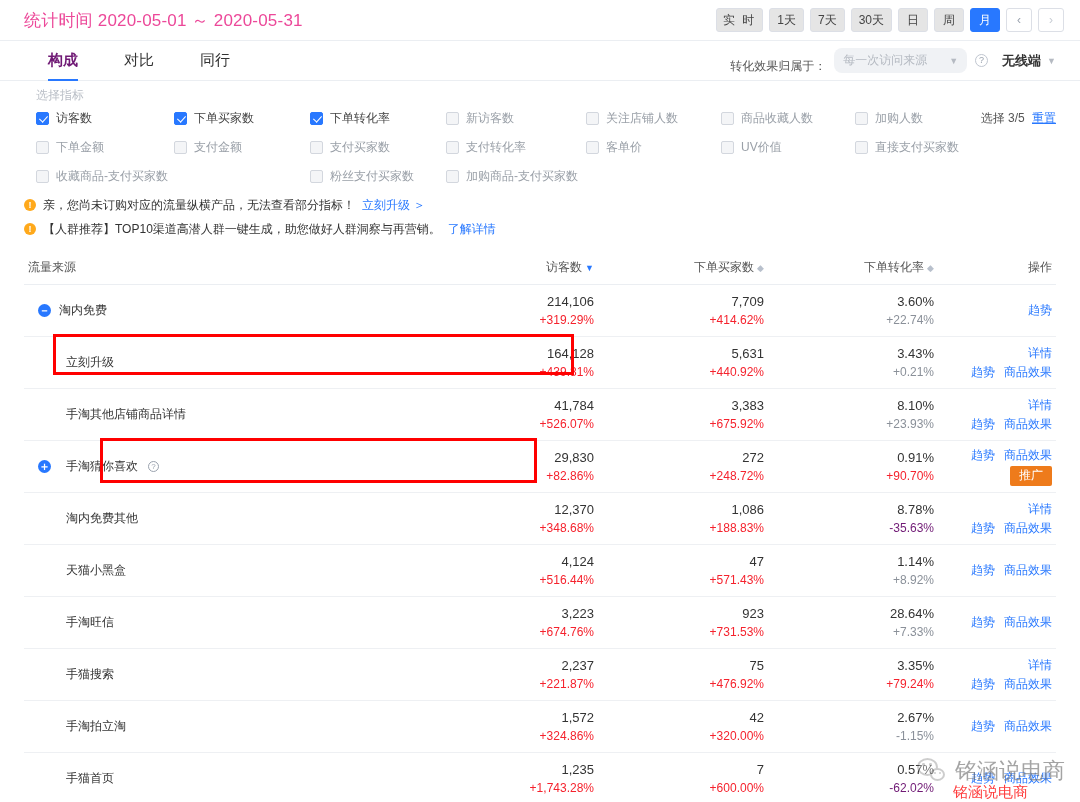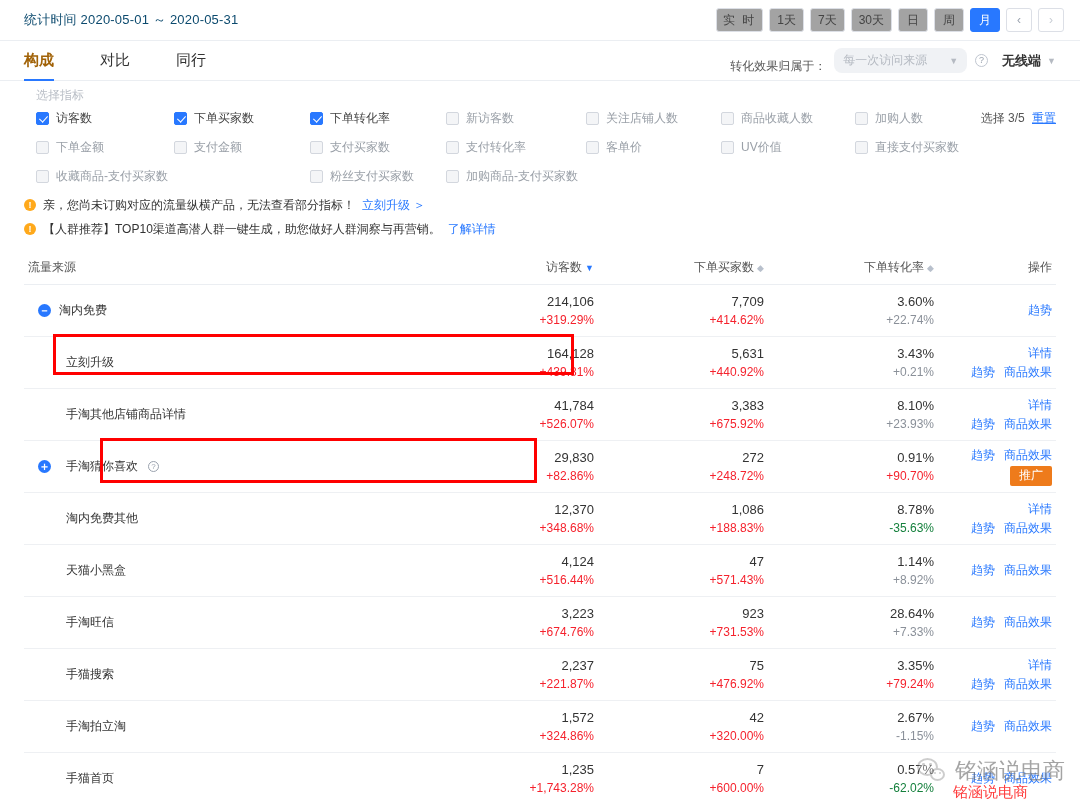--- a/index.html
+++ b/index.html
@@ -14,31 +14,31 @@
 
   
   .topbar {
     height: 41px;
     display: flex;
     align-items: center;
     padding: 0 16px 0 24px;
     border-bottom: 1px solid #ebeef2;
     background: #fff;
   }
-  .stat-time { font-size: 13px; color: #0c4a6e; letter-spacing: .2px; }
+  .stat-time { font-size: 17px; color: #ec4899; letter-spacing: .2px; }
   .topbar-spacer { flex: 1; }
   .date-group { display: flex; align-items: center; }
   .date-btn {
     height: 24px;
     min-width: 30px;
     padding: 0 7px;
     margin-left: 6px;
     border: 1px solid #dcdfe6;
     border-radius: 3px;
-    background: #a3a3a3;
+    background: #e5e5e5;
     font-size: 12px;
     color: #444;
     display: flex;
     align-items: center;
     justify-content: center;
     cursor: pointer;
     white-space: nowrap;
   }
   .date-btn.wide { letter-spacing: 2px; padding: 0 6px; }
   .date-btn.active { background: #2878ff; border-color: #2878ff; color: #fff; }
@@ -66,21 +66,21 @@
   }
   .tab {
     display: flex;
     align-items: center;
     font-size: 15px;
     color: #333;
     margin-right: 46px;
     cursor: pointer;
     position: relative;
   }
-  .tab.active { color: #a16207; font-weight: 600; }
+  .tab.active { color: #701a75; font-weight: 600; margin-left: 24px; }
   .tab.active::after {
     content: "";
     position: absolute;
     left: 0; right: 0; bottom: -1px;
     height: 2px;
     background: #2878ff;
   }
   .tab-right {
     margin-left: auto;
     display: flex;
@@ -235,21 +235,21 @@
     font-size: 8px;
     line-height: 9px;
     text-align: center;
     color: #9aa2ae;
     margin-left: 2px;
   }
   .cellnum { text-align: right; }
   .cellnum .v { font-size: 13px; color: #333; line-height: 18px; }
   .cellnum .d { font-size: 12px; line-height: 18px; }
   .d.up   { color: #f5222d; }
-  .d.down { color: #15803d; }
+  .d.down { color: #701a75; }
   .d.flat { color: #8a9099; }
 
   .ops { display: flex; flex-direction: column; align-items: flex-end; gap: 2px; }
   .ops-line { display: flex; gap: 9px; justify-content: flex-end; }
   .op { color: #2878ff; font-size: 12px; cursor: pointer; }
   .badge-promo {
     background: #ee7b1b;
     color: #fff;
     font-size: 12px;
     padding: 1px 9px 2px 9px;

